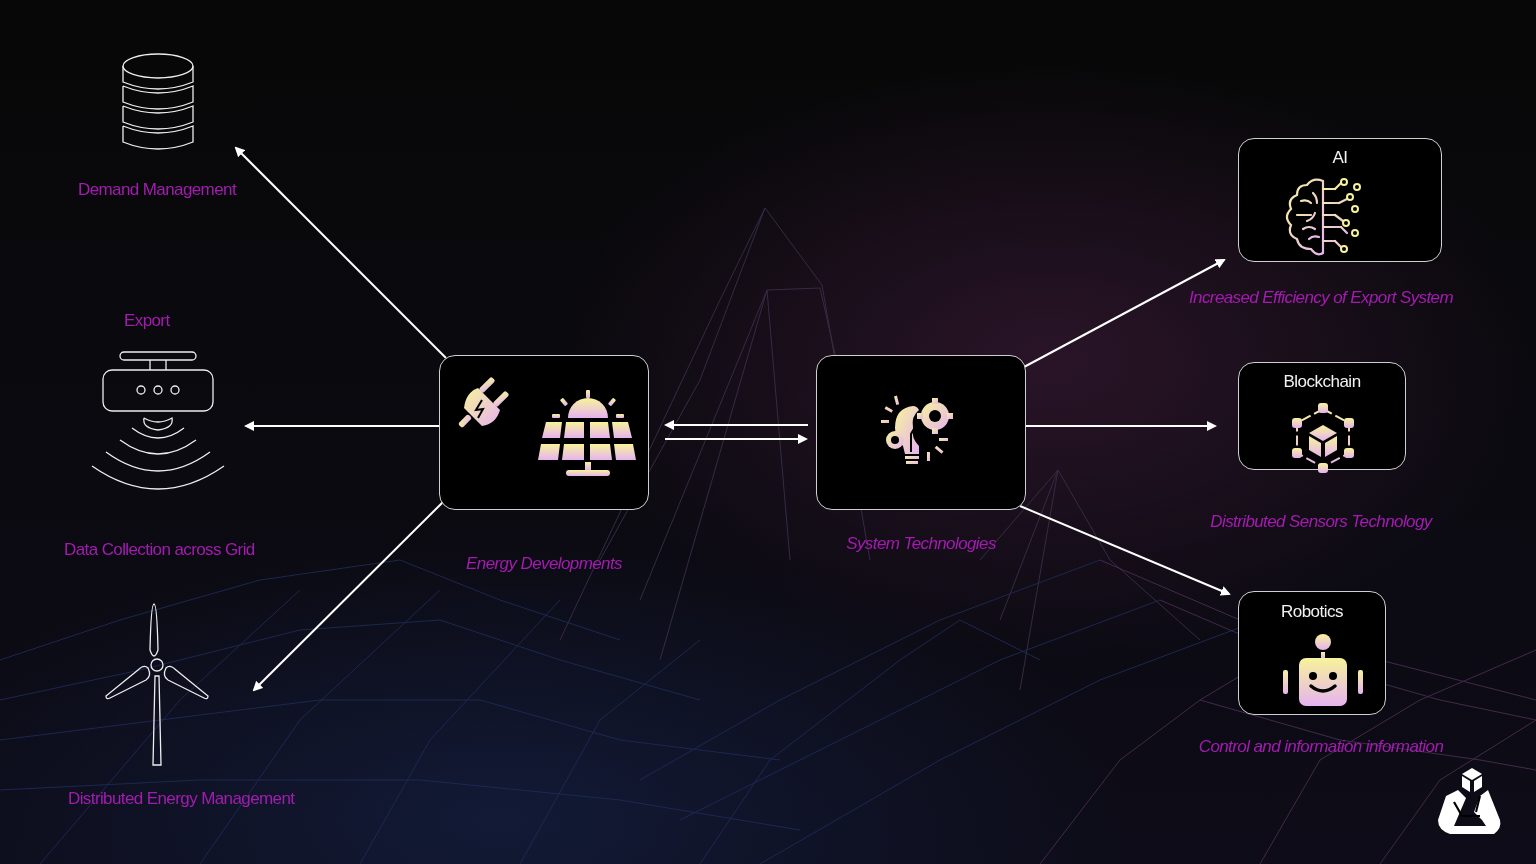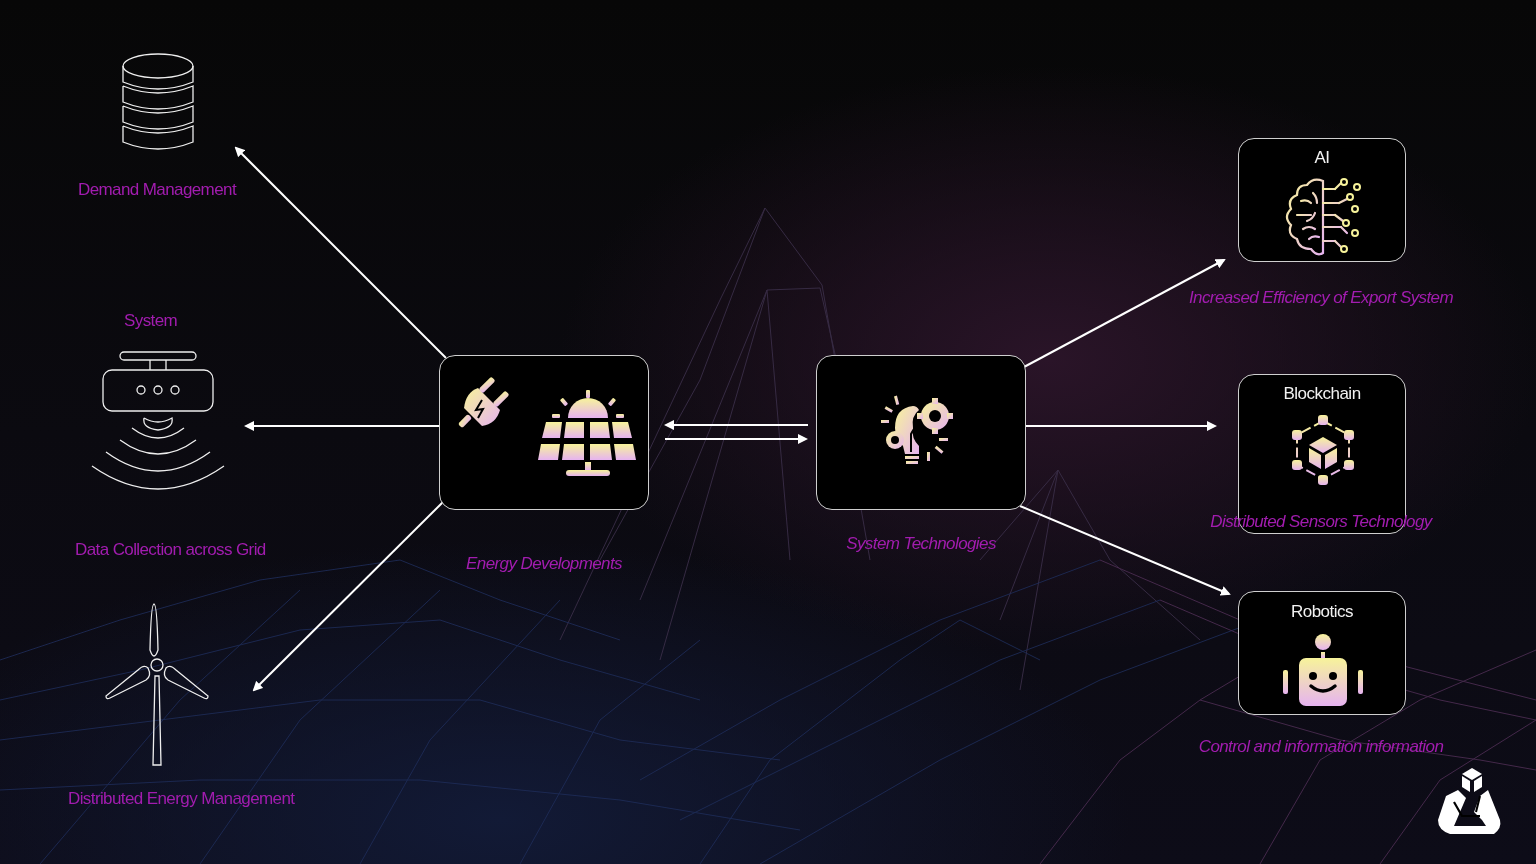--- a/index.html
+++ b/index.html
@@ -88,37 +88,37 @@
       <path d="M3,14 V30 Q38,44 73,30 V14"></path>
       <path d="M3,34 V50 Q38,64 73,50 V34 Q38,48 3,34"></path>
       <path d="M3,54 V70 Q38,84 73,70 V54 Q38,68 3,54"></path>
       <path d="M3,74 V90 Q38,104 73,90 V74 Q38,88 3,74"></path>
     </g>
   </svg>
   <div class="label" style="left:78px;top:180px">Demand Management</div>
 </div>
 
 <div>
-  <div class="label" style="left:124px;top:311px">System</div>
+  <div class="label" style="left:124px;top:311px">Export</div>
   <svg style="position:absolute;left:88px;top:348px" width="142" height="152">
     <g fill="none" stroke="#eee" stroke-width="1.3">
       <rect x="32" y="4" width="76" height="8" rx="4"></rect>
       <path d="M62,12 V22 M78,12 V22"></path>
       <rect x="15" y="22" width="110" height="41" rx="9"></rect>
       <circle cx="53" cy="42" r="4"></circle>
         <circle cx="70" cy="42" r="4"></circle>
         <circle cx="87" cy="42" r="4"></circle>
       <path d="M56,70 Q70,78 84,70 Q86,80 70,82 Q54,80 56,70"></path>
       <path d="M44,80 Q70,100 96,80"></path>
       <path d="M32,92 Q70,120 108,92"></path>
       <path d="M18,104 Q70,142 122,104"></path>
       <path d="M4,118 Q70,164 136,118"></path>
     </g>
   </svg>
-  <div class="label" style="left:75px;top:540px">Data Collection across Grid</div>
+  <div class="label" style="left:64px;top:540px">Data Collection across Grid</div>
 </div>
 
 <div>
   <svg style="position:absolute;left:104px;top:600px" width="108" height="168">
     <g fill="none" stroke="#eee" stroke-width="1.3">
       <path d="M50,4 Q53,4 54,50 Q52,56 50,56 Q48,56 46,50 Q47,4 50,4 z"></path>
       <circle cx="53" cy="65" r="6"></circle>
       <path d="M44,68 Q40,64 34,70 L2,96 Q2,100 6,98 L42,80 Q48,76 44,68 z"></path>
       <path d="M62,68 Q66,64 72,70 L104,96 Q104,100 100,98 L64,80 Q58,76 62,68 z"></path>
       <path d="M51,76 H55 L57,165 H49 z"></path>
@@ -179,21 +179,21 @@
       <rect x="54" y="54" width="9" height="3" transform="rotate(40 58 55)"></rect>
       <rect x="46" y="58" width="3" height="9"></rect>
     </g>
     <circle cx="54" cy="22" r="6" fill="#000"></circle>
     <circle cx="14" cy="46" r="4" fill="#000"></circle>
     <path d="M30,58 V40 Q34,32 40,30" stroke="#000" stroke-width="2" fill="none"></path>
   </svg>
 </div>
 <div class="label center" style="left:921px;top:534px">System Technologies</div>
 
-<div class="box" style="left:1238px;top:138px;width:168px;height:124px">
+<div class="box" style="left:1238px;top:138px;width:204px;height:124px">
   <div class="boxtitle" style="top:9px">AI</div>
   <svg style="position:absolute;left:44px;top:38px" width="80" height="80">
     <g fill="none" stroke="url(#ig2)" stroke-width="2.2" stroke-linecap="round">
       <path d="M40,4 Q30,0 24,8 Q14,8 14,18 Q4,22 8,32 Q0,40 8,48 Q4,58 14,62 Q16,72 28,72 Q34,80 40,76 Z"></path>
       <path d="M18,24 Q24,22 28,26 M14,38 H28 M20,52 Q26,48 32,52 M26,62 Q30,58 36,60 M30,16 Q34,20 34,26 M24,44 Q30,42 32,36"></path>
       <path d="M40,12 H52 M40,26 H56 M40,38 H52 M40,50 H58 M40,64 H52"></path>
       <path d="M52,12 L58,6 M56,26 L64,22 M52,38 L60,44 M58,50 L64,56 M52,64 L58,70"></path>
     </g>
     <g fill="none" stroke="#f7f39a" stroke-width="2">
       <circle cx="61" cy="5" r="3"></circle>
@@ -201,42 +201,42 @@
         <circle cx="72" cy="32" r="3"></circle>
       <circle cx="63" cy="46" r="3"></circle>
         <circle cx="72" cy="56" r="3"></circle>
         <circle cx="61" cy="72" r="3"></circle>
       <circle cx="74" cy="10" r="3"></circle>
     </g>
   </svg>
 </div>
 <div class="label center" style="left:1321px;top:288px">Increased Efficiency of Export System</div>
 
-<div class="box" style="left:1238px;top:374px;width:168px;height:160px">
+<div class="box" style="left:1238px;top:362px;width:168px;height:108px">
   <div class="boxtitle" style="top:9px">Blockchain</div>
   <svg style="position:absolute;left:48px;top:40px" width="72" height="72">
     <g stroke="url(#ig)" stroke-width="2" fill="none">
       <path d="M36,6 L62,20 L62,50 L36,64 L10,50 L10,20 Z" stroke-dasharray="10 4"></path>
     </g>
     <g fill="url(#ig)">
       <path d="M36,22 L50,30 L36,38 L22,30 Z"></path>
       <path d="M22,33 L34,40 L34,54 L22,47 Z"></path>
       <path d="M50,33 L38,40 L38,54 L50,47 Z"></path>
       <rect x="31" y="0" width="10" height="10" rx="3"></rect>
       <rect x="57" y="15" width="10" height="10" rx="3"></rect>
       <rect x="57" y="45" width="10" height="10" rx="3"></rect>
       <rect x="31" y="60" width="10" height="10" rx="3"></rect>
       <rect x="5" y="45" width="10" height="10" rx="3"></rect>
       <rect x="5" y="15" width="10" height="10" rx="3"></rect>
     </g>
   </svg>
 </div>
 <div class="label center" style="left:1321px;top:512px">Distributed Sensors Technology</div>
 
-<div class="box" style="left:1238px;top:591px;width:168px;height:124px">
+<div class="box" style="left:1238px;top:591px;width:148px;height:124px">
   <div class="boxtitle" style="top:10px">Robotics</div>
   <svg style="position:absolute;left:44px;top:42px" width="80" height="76">
     <g fill="url(#ig)">
       <circle cx="40" cy="8" r="8"></circle>
       <rect x="38" y="18" width="4" height="6"></rect>
       <rect x="16" y="24" width="48" height="48" rx="7"></rect>
       <rect x="0" y="36" width="5" height="24" rx="2"></rect>
       <rect x="75" y="36" width="5" height="24" rx="2"></rect>
     </g>
     <circle cx="30" cy="42" r="4" fill="#000"></circle>

